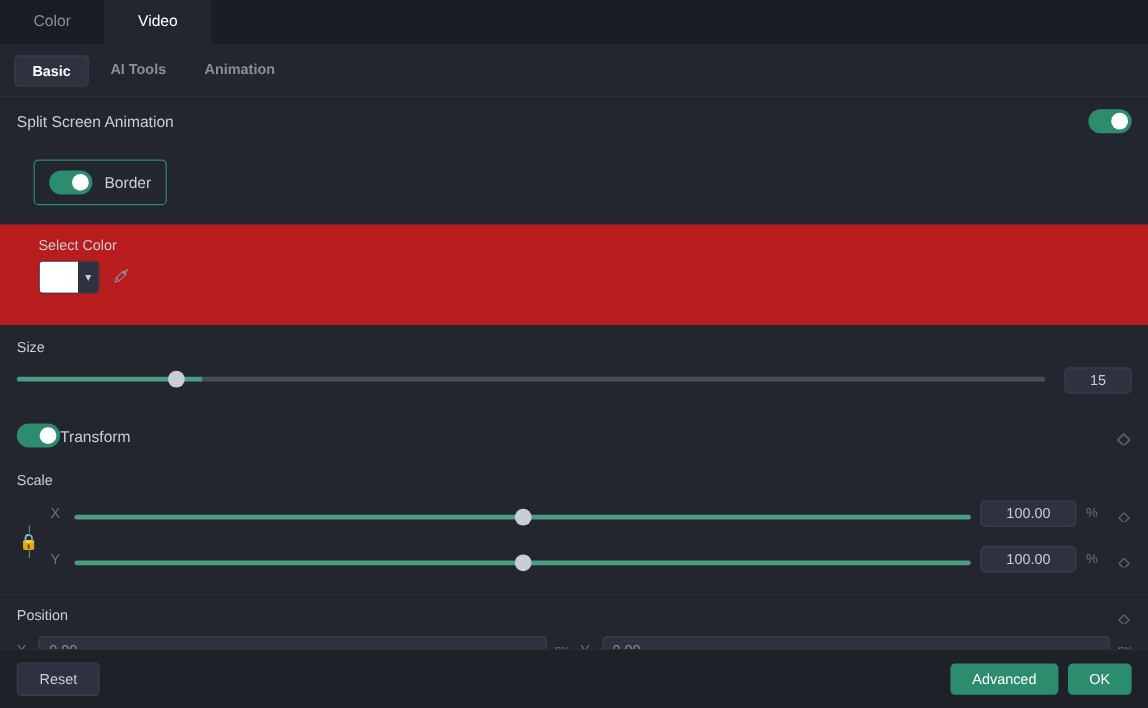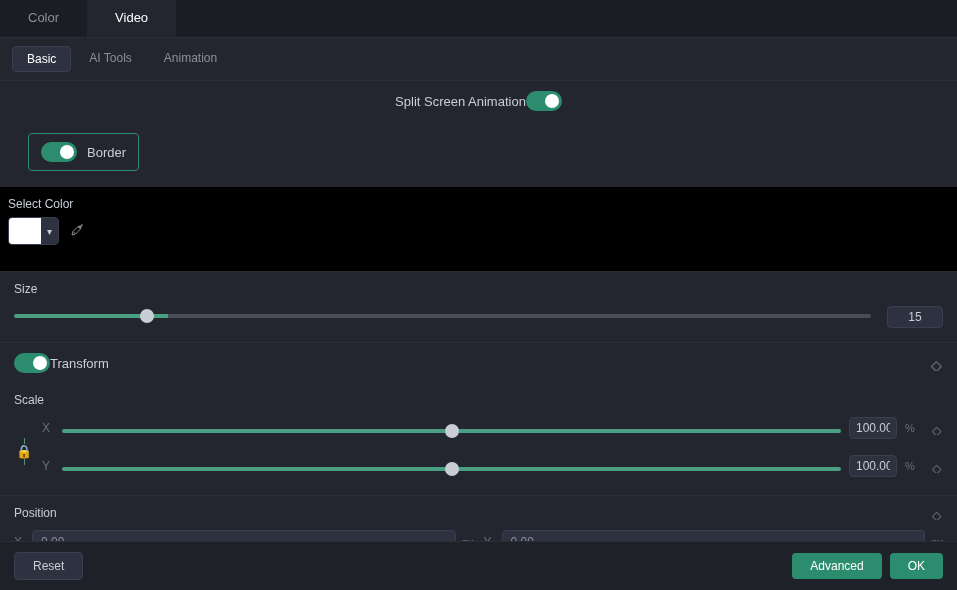--- a/index.html
+++ b/index.html
@@ -32,39 +32,40 @@
       border-bottom: 2px solid #23262e;
     }
 
     
     .sub-tabs {
       display: flex;
       background: #23262e;
       padding: 8px 12px;
       gap: 4px;
       border-bottom: 1px solid #2c2f38;
+      font-weight: bold;
     }
     .sub-tab {
       padding: 5px 14px;
       border-radius: 4px;
       cursor: pointer;
       color: #8b8f98;
       font-size: 12px;
     }
     .sub-tab.active {
       background: #2e3240;
       color: #ffffff;
       border: 1px solid #3a3f50;
     }
 
     
     .section-header {
       display: flex;
       align-items: center;
-      justify-content: center;
+      justify-content: space-between;
       padding: 10px 14px;
       background: #23262e;
     }
     .section-title {
       font-size: 13px;
       color: #c8cdd6;
     }
 
     
     .toggle {
@@ -100,22 +101,22 @@
       gap: 10px;
       width: fit-content;
     }
     .border-label {
       color: #c8cdd6;
       font-size: 13px;
     }
 
     
     .content-area {
-      padding: 10px 8px;
-      background: #000000;
+      padding: 10px 32px;
+      background: #b91c1c;
     }
 
     
     .select-color-row {
       display: flex;
       align-items: center;
       gap: 6px;
       margin-bottom: 16px;
     }
     .color-label {
@@ -259,21 +260,21 @@
       width: 1px;
       height: 6px;
       background: #5a8c7a;
     }
     .unit-label {
       font-size: 11px;
       color: #6b6f7a;
       width: 16px;
     }
     .scale-input {
-      width: 48px;
+      width: 80px;
       background: #2e3240;
       border: 1px solid #3a3f50;
       color: #c8cdd6;
       border-radius: 4px;
       padding: 3px 6px;
       font-size: 12px;
       text-align: center;
     }
 
     

